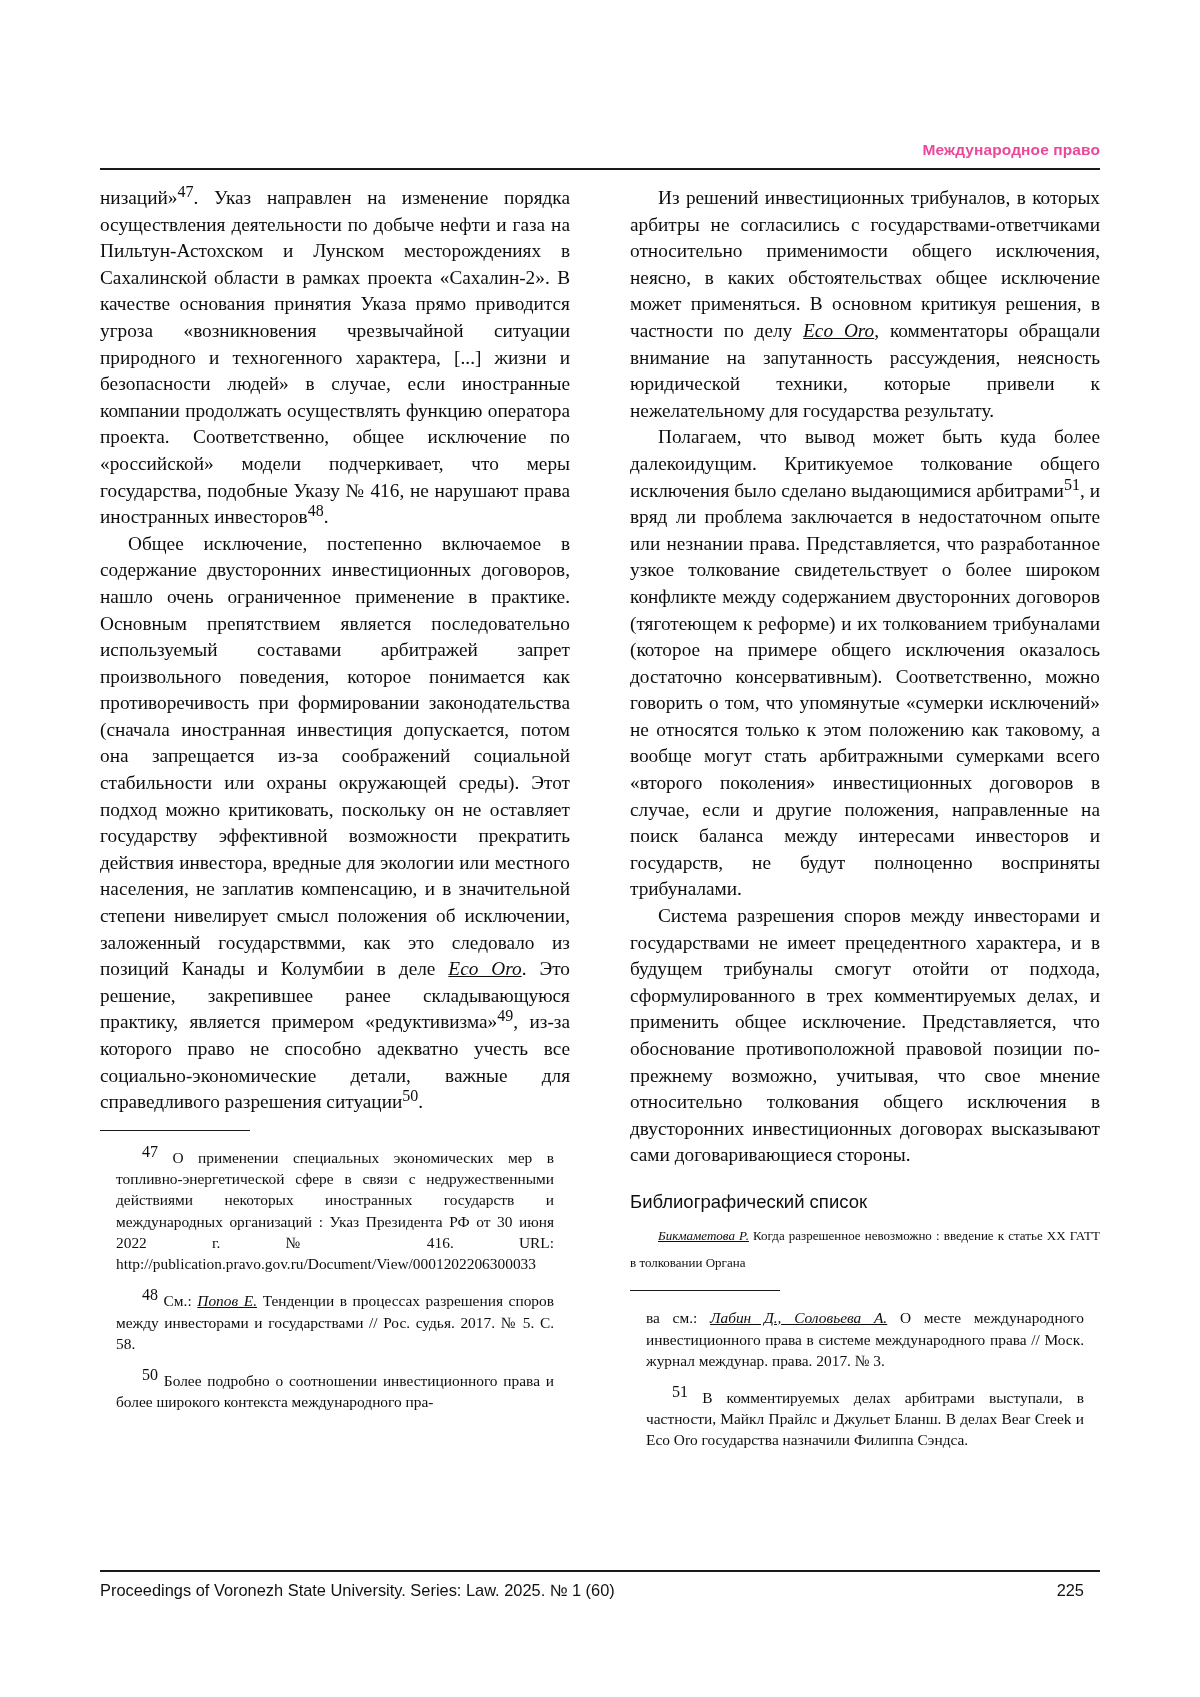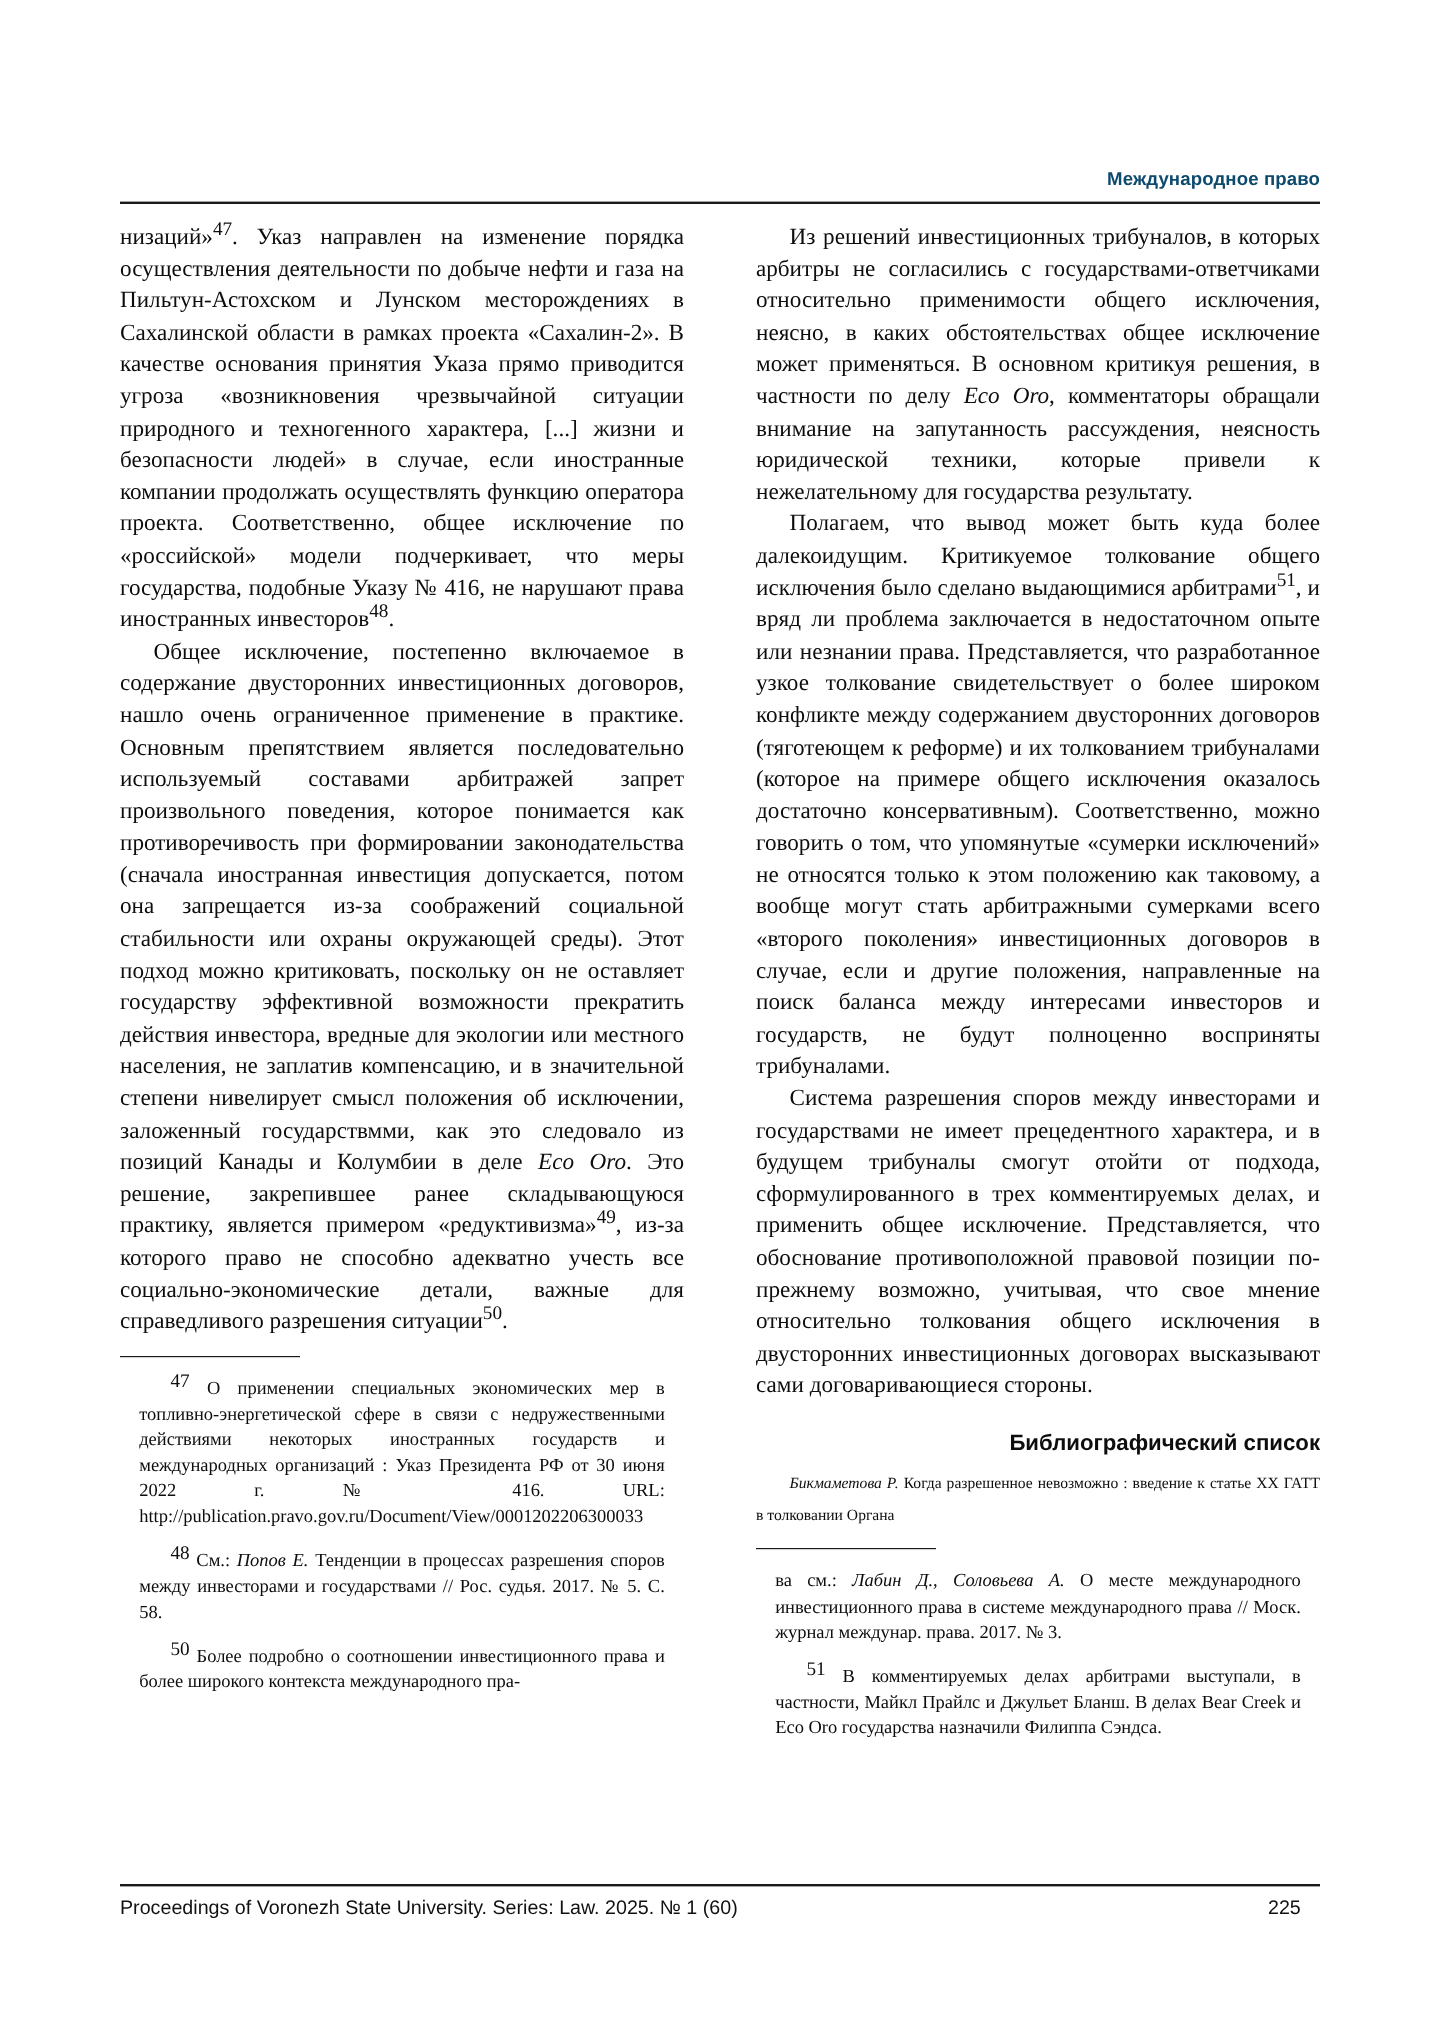--- a/index.html
+++ b/index.html
@@ -23,21 +23,21 @@
     height: 1697px;
   }
   .running-head {
     position: absolute;
     top: 141px;
     right: 0;
     font-family: "Liberation Sans", sans-serif;
     font-size: 15.5px;
     font-weight: bold;
     letter-spacing: 0.1px;
-    color: #0c4a6e;
+    color: #ec4899;
   }
   .rule-top {
     position: absolute;
     top: 168px;
     left: 0;
     width: 1000px;
     height: 1.6px;
     background: #1a1a1a;
   }
   .columns {
@@ -56,21 +56,21 @@
 
   p.body {
     margin: 0;
     font-size: 19.3px;
     line-height: 26.6px;
     text-align: justify;
     text-indent: 28px;
     hyphens: none;
   }
   p.body.first { text-indent: 0; }
-  .it { font-style: italic; }
+  .it { font-style: italic; text-decoration: underline; }
   sup {
     font-size: 16px;
     vertical-align: super;
     line-height: 0;
   }
 
   .notes-rule {
     width: 150px;
     height: 1.3px;
     background: #1a1a1a;
@@ -82,23 +82,23 @@
     text-align: justify;
   }
   .notes p {
     margin: 16px;
     text-indent: 26px;
   }
   .notes .nonum { text-indent: 0; }
 
   .biblio-heading {
     font-family: "Liberation Sans", sans-serif;
-    font-weight: bold;
+    font-weight: normal;
     font-size: 18.5px;
-    text-align: right;
+    text-align: left;
     margin: 22px 0 10px 0;
   }
   p.biblio-entry {
     margin: 0;
     font-size: 13px;
     line-height: 26.6px;
     text-align: justify;
     text-indent: 28px;
   }
 

